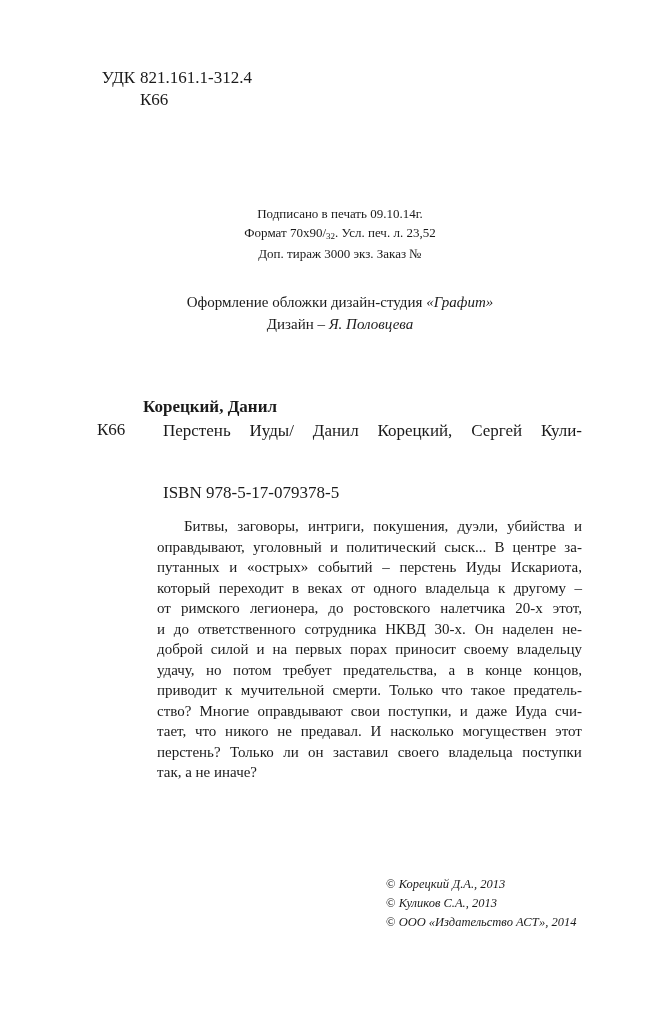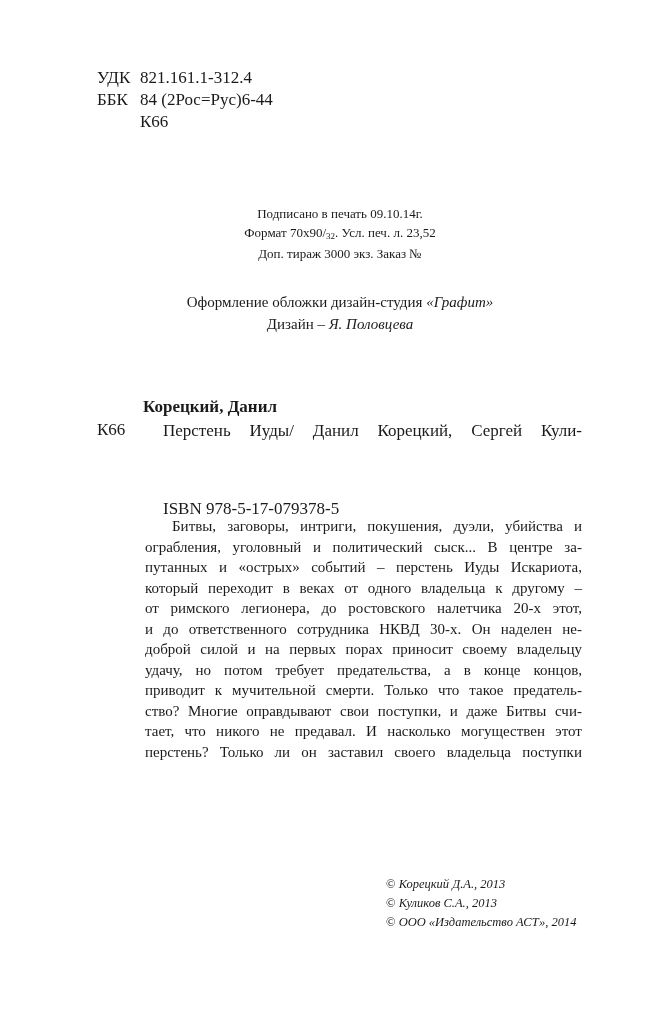--- a/index.html
+++ b/index.html
@@ -15,21 +15,21 @@
       color: #1a1a1a;
       font-family: "Liberation Serif", "DejaVu Serif", serif;
     }
     .abs { position: absolute; white-space: nowrap; }
 
     
     .top-class {
       left: 97px; top: 67px;
       font-size: 17px; line-height: 22px;
     }
-    .top-class .row { display: flex; }
+    .top-class .row { display: flex; text-align: center; }
     .top-class .lbl { width: 43px; }
 
     
     .print-info {
       left: 0; width: 680px; top: 205px;
       text-align: center;
       font-size: 13px; line-height: 18.5px;
     }
     .print-info .line { display: block; }
     sub.frac { font-size: 9px; vertical-align: -2px; }
@@ -57,33 +57,33 @@
       font-size: 17px; line-height: 23px;
       white-space: normal;
     }
     .biblio .line1 {
       display: flex; justify-content: space-between;
       padding-left: 18px;
     }
     .isbn {
       left: 163px; top: 483px;
       font-size: 17px;
-      margin-top: 16px;
     }
 
     
     .annotation {
       left: 145px; top: 516px; width: 437px;
       font-size: 15px; line-height: 20.5px;
       white-space: normal;
     }
     .annotation .ln {
       display: flex; justify-content: space-between;
       white-space: nowrap;
       height: 20.5px;
+      margin-left: 12px;
     }
     .annotation .ln.first { padding-left: 27px; }
     .annotation .ln.last { justify-content: flex-start; }
 
     
     .bottom-class {
       left: 390px; top: 787px;
       font-size: 17px; font-weight: bold; line-height: 22px;
     }
     .bottom-class .line { display: block; }
@@ -97,24 +97,20 @@
     .copyrights .line { display: block; }
     .copyrights .sym { font-style: normal; }
   </style>
 </head>
 <body>
 
 <div class="abs top-class">
   <div class="row">
     <span class="lbl">УДК</span>
     <span>821.161.1-312.4</span>
-  </div>
-  <div class="row">
-    <span class="lbl">ББК</span>
-    <span>84 (2Рос=Рус)6-44</span>
   </div>
   <div class="row">
     <span class="lbl"></span>
     <span>К66</span>
   </div>
 </div>
 
 <div class="abs print-info">
   <span class="line">Подписано в печать 09.10.14г.</span>
   <span class="line"><span>Формат 70х90/</span><sub class="frac">32</sub><span>. Усл. печ. л. 23,52</span></span>
@@ -144,21 +140,21 @@
     <div class="ln first">
       <span>Битвы,</span>
       <span>заговоры,</span>
       <span>интриги,</span>
       <span>покушения,</span>
       <span>дуэли,</span>
       <span>убийства</span>
       <span>и</span>
     </div>
     <div class="ln">
-      <span>ограбления,</span>
+      <span>оправдывают,</span>
       <span>уголовный</span>
       <span>и</span>
       <span>политический</span>
       <span>сыск...</span>
       <span>В</span>
       <span>центре</span>
       <span>за-</span>
     </div>
     <div class="ln">
       <span>путанных</span>
@@ -236,21 +232,21 @@
       <span>предатель-</span>
     </div>
     <div class="ln">
       <span>ство?</span>
       <span>Многие</span>
       <span>оправдывают</span>
       <span>свои</span>
       <span>поступки,</span>
       <span>и</span>
       <span>даже</span>
-      <span>Битвы</span>
+      <span>Иуда</span>
       <span>счи-</span>
     </div>
     <div class="ln">
       <span>тает,</span>
       <span>что</span>
       <span>никого</span>
       <span>не</span>
       <span>предавал.</span>
       <span>И</span>
       <span>насколько</span>
@@ -260,20 +256,23 @@
     <div class="ln">
       <span>перстень?</span>
       <span>Только</span>
       <span>ли</span>
       <span>он</span>
       <span>заставил</span>
       <span>своего</span>
       <span>владельца</span>
       <span>поступки</span>
     </div>
+    <div class="ln last">
+      <span>так, а не иначе?</span>
+    </div>
   </div>
 
 <div class="abs bottom-class">
 </div>
 
 <div class="abs copyrights">
   <span class="line"><span class="sym">©</span> <span>Корецкий Д.А., 2013</span></span>
   <span class="line"><span class="sym">©</span> <span>Куликов С.А., 2013</span></span>
   <span class="line"><span class="sym">©</span> <span>ООО «Издательство АСТ», 2014</span></span>
 </div>

